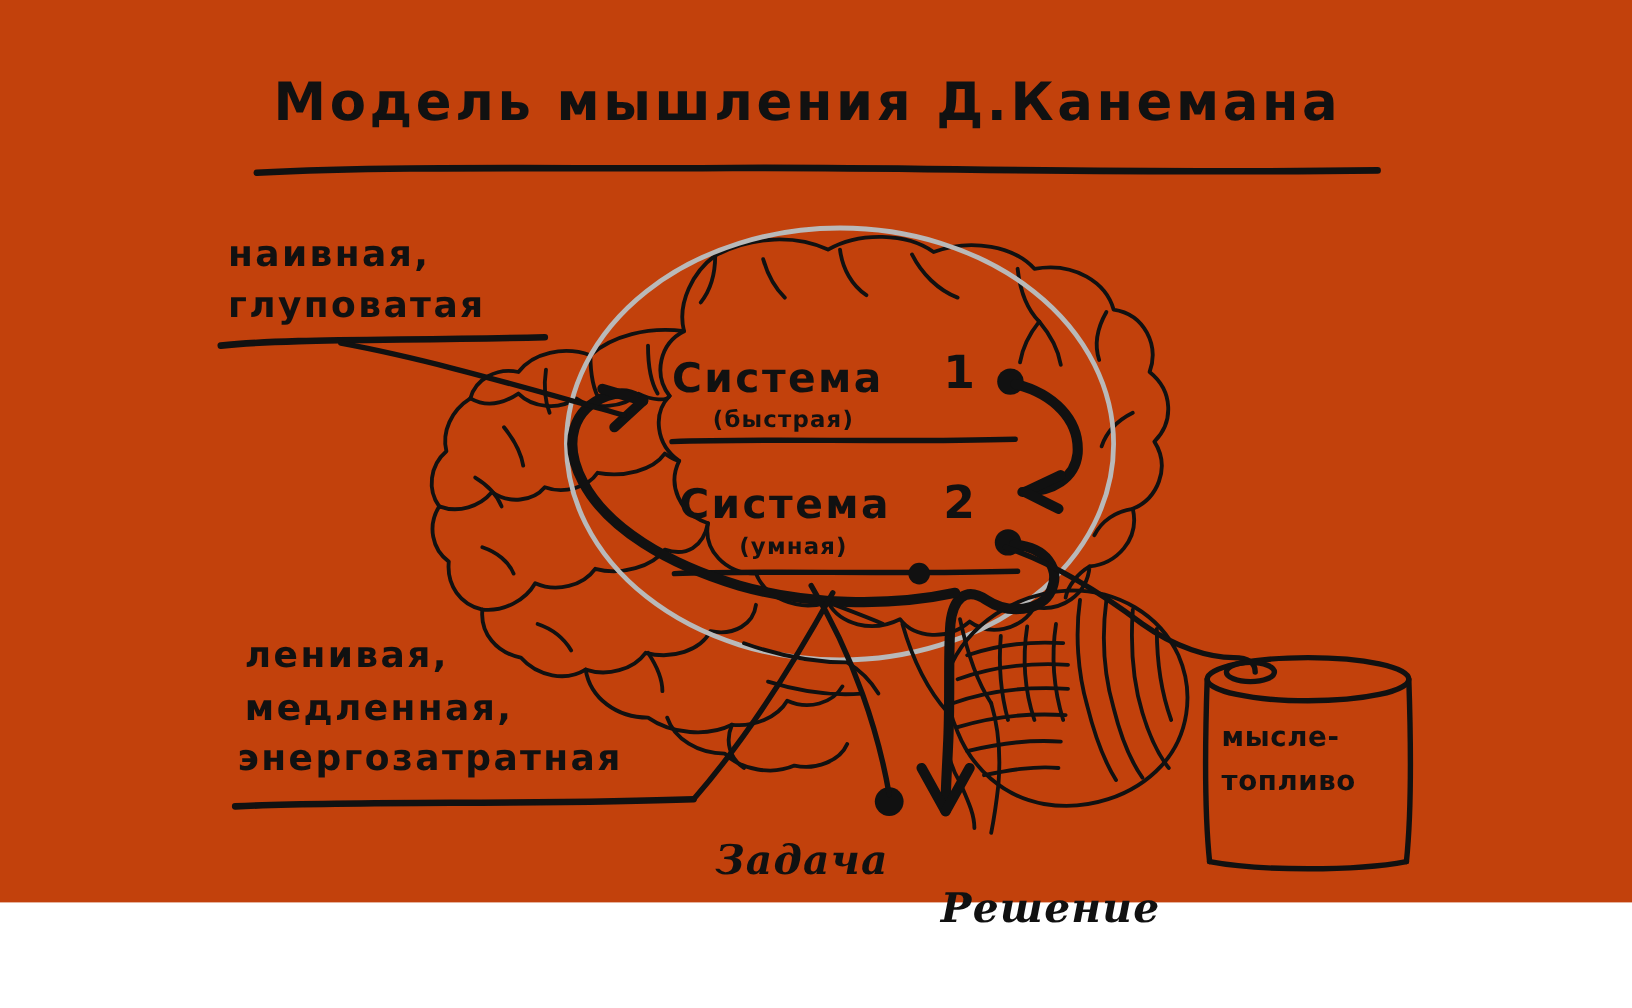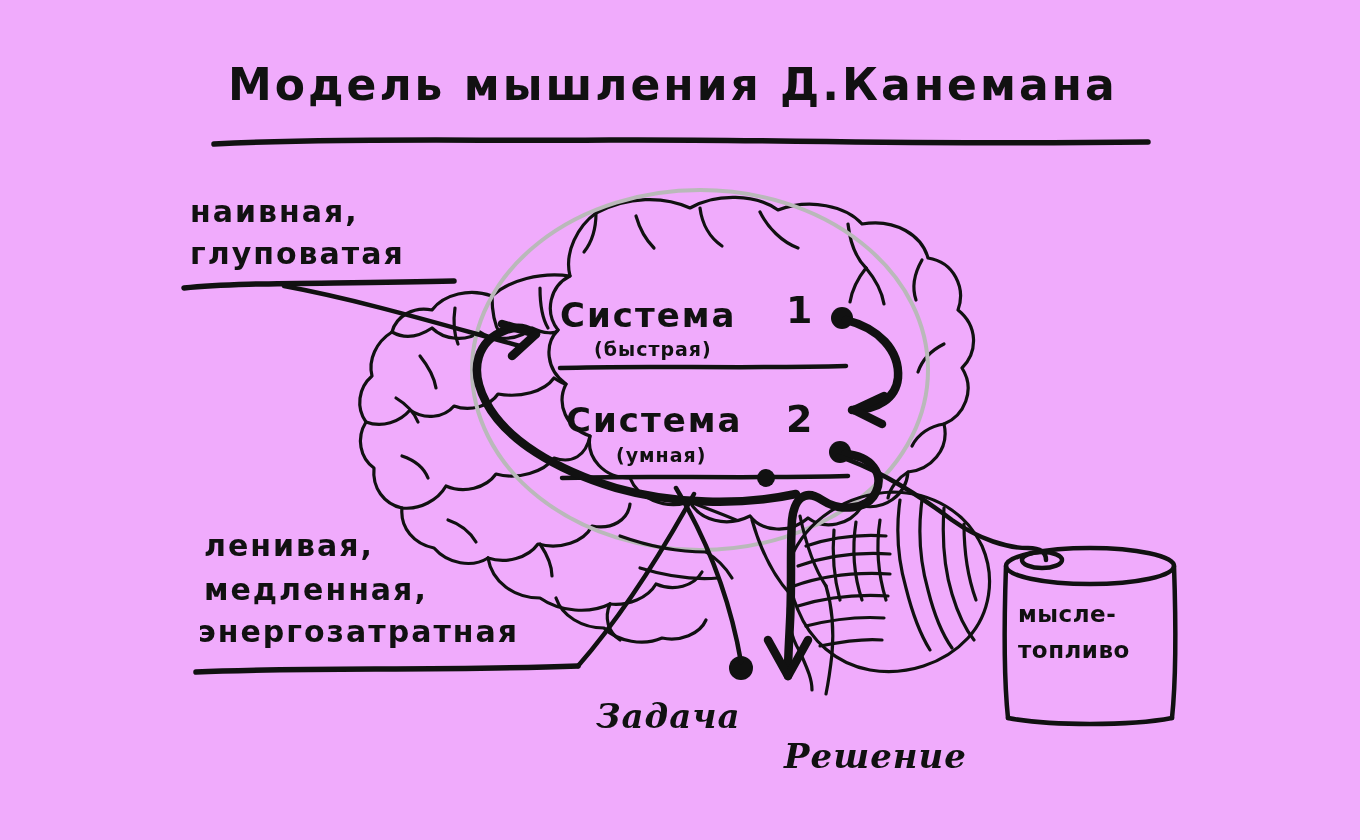--- a/index.html
+++ b/index.html
@@ -9,22 +9,22 @@
   }
   body {
     width: 1360px;
     height: 840px;
     overflow: hidden;
     font-family: "DejaVu Sans", sans-serif;
   }
   #canvas {
     position: relative;
     width: 1360px;
-    height: 840px;
-    background: #f0abfc;
+    height: 752px;
+    background: #c2410c;
   }
   #art {
     position: absolute;
     top: 0;
     left: 0;
   }
   .hand {
     font-family: "DejaVu Sans", sans-serif;
     font-weight: 700;
     fill: #111111;

